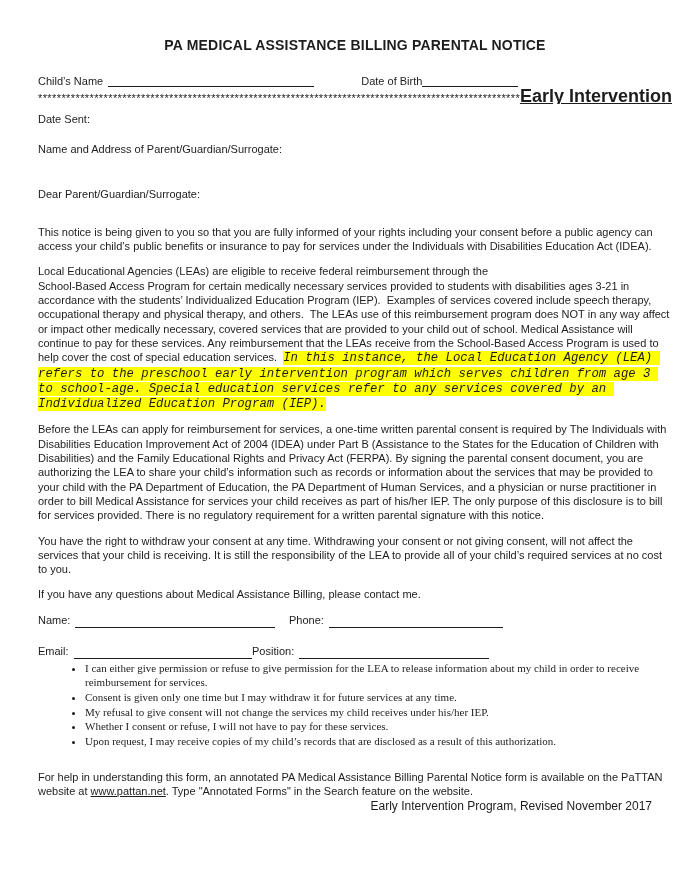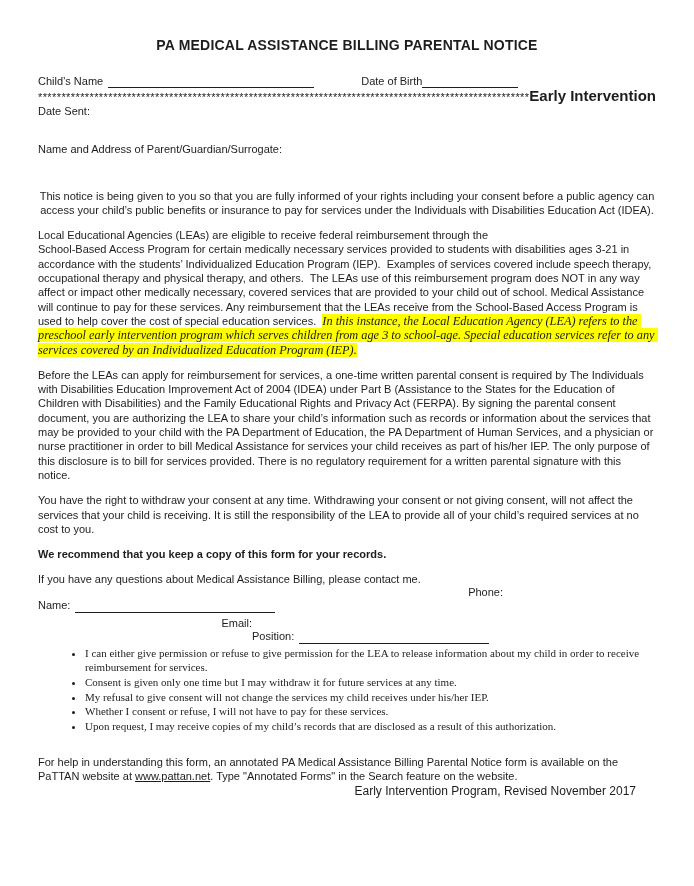--- a/index.html
+++ b/index.html
@@ -10,33 +10,32 @@
     color: #1d1d1d;
     font-family: "Liberation Sans", sans-serif;
     font-size: 11px;
     line-height: 14.3px;
     overflow: hidden;
   }
   .page {
     box-sizing: border-box;
     width: 694px;
     height: 886px;
-    padding: 36px 38px 0 38px;
+    padding: 36px 22px 0 38px;
   }
   .title {
     text-align: center;
     font-weight: bold;
     font-size: 14px;
     line-height: 18px;
     letter-spacing: 0.2px;
     margin-bottom: 4px;
   }
   .fill-row {
     display: flex;
-    align-items: flex-end;
     height: 14px;
     margin-top: 20px;
   }
   .blank {
     display: inline-block;
     border-bottom: 1px solid #1d1d1d;
     height: 12px;
   }
   .childs-blank { width: 206px; margin-left: 5px; }
   .dob-label { margin-left: 47px; }
@@ -51,44 +50,45 @@
   }
   .stars {
     flex: 1 1 auto;
     overflow: hidden;
     font-size: 11px;
     letter-spacing: 0.4px;
   }
   .ei-label {
     flex: 0 0 auto;
     font-weight: bold;
-    font-size: 15px;
+    font-size: 18px;
+    text-decoration: underline;
   }
-  .date-sent  { margin-top: 0; }
-  .addr-label { margin-top: 24px; }
+  .date-sent  { margin-top: 8px; }
+  .addr-label { margin-top: 16px; }
   .salutation { margin-top: 30px; }
   .para { margin-top: 11px; white-space: pre-wrap; }
-  .para-first { margin-top: 32px; text-align: center; }
+  .para-first { margin-top: 24px; }
   .hl {
     background: #ffff00;
-    font-family: Liberation Serif, serif;
+    font-family: Liberation Mono, monospace;
     font-style: italic;
     font-size: 12.3px;
   }
   .bold-line { font-weight: bold; }
   .contact-row {
     display: flex;
     align-items: flex-end;
     margin-top: 12px;
     height: 14px;
   }
   .contact-row.second { margin-top: 17px; }
   .ccell { display: flex; align-items: flex-end; }
   .ccell-left  { width: 237px; margin-right: 14px; align-items: flex-end; }
-  .ccell-right { width: 214px; flex-direction: column; }
+  .ccell-right { width: 214px; }
   .ccell .blank { flex: 1 1 auto; margin-left: 5px; }
   .understand-intro { margin-top: 18px; }
   ul.understand {
     margin: 2px 4px 0 0;
     padding-left: 47px;
     font-family: Liberation Serif, serif;
   }
   ul.understand li { margin: 0 0 0.5px 0; padding-left: 0; }
   .help { margin-top: 21px; white-space: pre-wrap; }
   .pattan-link { text-decoration: underline; }
@@ -116,31 +116,31 @@
 
   <div class="divider">
     <span class="stars">**********************************************************************************************************************************</span>
     <span class="ei-label">Early Intervention</span>
   </div>
 
   <div class="date-sent">Date Sent:</div>
 
   <div class="addr-label">Name and Address of Parent/Guardian/Surrogate:</div>
 
+  <div class="salutation">Dear Parent/Guardian/Surrogate:</div>
 
   <div class="para para-first">This notice is being given to you so that you are fully informed of your rights including your consent before a public agency can access your child’s public benefits or insurance to pay for services under the Individuals with Disabilities Education Act (IDEA).</div>
 
   <div class="para"><span>Local Educational Agencies (LEAs) are eligible to receive federal reimbursement through the</span><br><span>School-Based Access Program for certain medically necessary services provided to students with disabilities ages 3-21 in accordance with the students’ Individualized Education Program (IEP).  Examples of services covered include speech therapy, occupational therapy and physical therapy, and others.  The LEAs use of this reimbursement program does NOT in any way affect or impact other medically necessary, covered services that are provided to your child out of school. Medical Assistance will continue to pay for these services. Any reimbursement that the LEAs receive from the School-Based Access Program is used to help cover the cost of special education services.  </span><span class="hl">In this instance, the Local Education Agency (LEA) refers to the preschool early intervention program which serves children from age 3 to school-age. Special education services refer to any services covered by an Individualized Education Program (IEP).</span></div>
 
   <div class="para">Before the LEAs can apply for reimbursement for services, a one-time written parental consent is required by The Individuals with Disabilities Education Improvement Act of 2004 (IDEA) under Part B (Assistance to the States for the Education of Children with Disabilities) and the Family Educational Rights and Privacy Act (FERPA). By signing the parental consent document, you are authorizing the LEA to share your child’s information such as records or information about the services that may be provided to your child with the PA Department of Education, the PA Department of Human Services, and a physician or nurse practitioner in order to bill Medical Assistance for services your child receives as part of his/her IEP. The only purpose of this disclosure is to bill for services provided. There is no regulatory requirement for a written parental signature with this notice.</div>
 
   <div class="para">You have the right to withdraw your consent at any time. Withdrawing your consent or not giving consent, will not affect the services that your child is receiving. It is still the responsibility of the LEA to provide all of your child’s required services at no cost to you.</div>
 
 
-  <div class="para bold-line">We recommend that you keep a copy of this form for your records.</div>
 
   <div class="para">If you have any questions about Medical Assistance Billing, please contact me.</div>
 
   <div class="contact-row">
     <span class="ccell ccell-left">
       <span>Name:</span>
       <span class="blank"></span>
     </span>
     <span class="ccell ccell-right">
       <span>Phone:</span>

